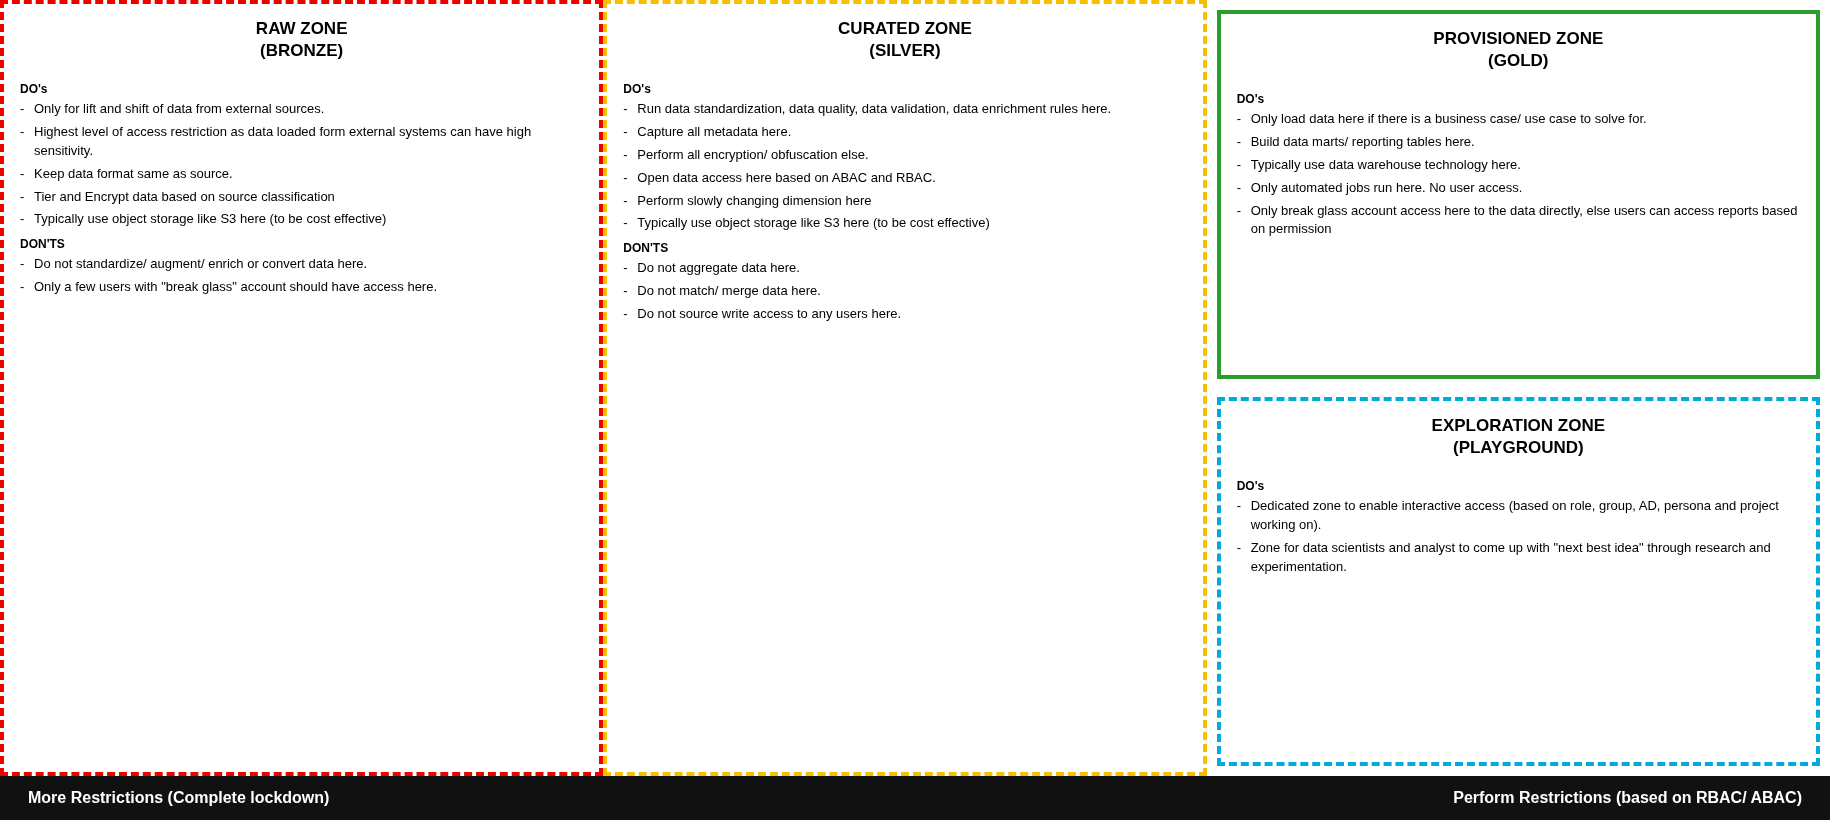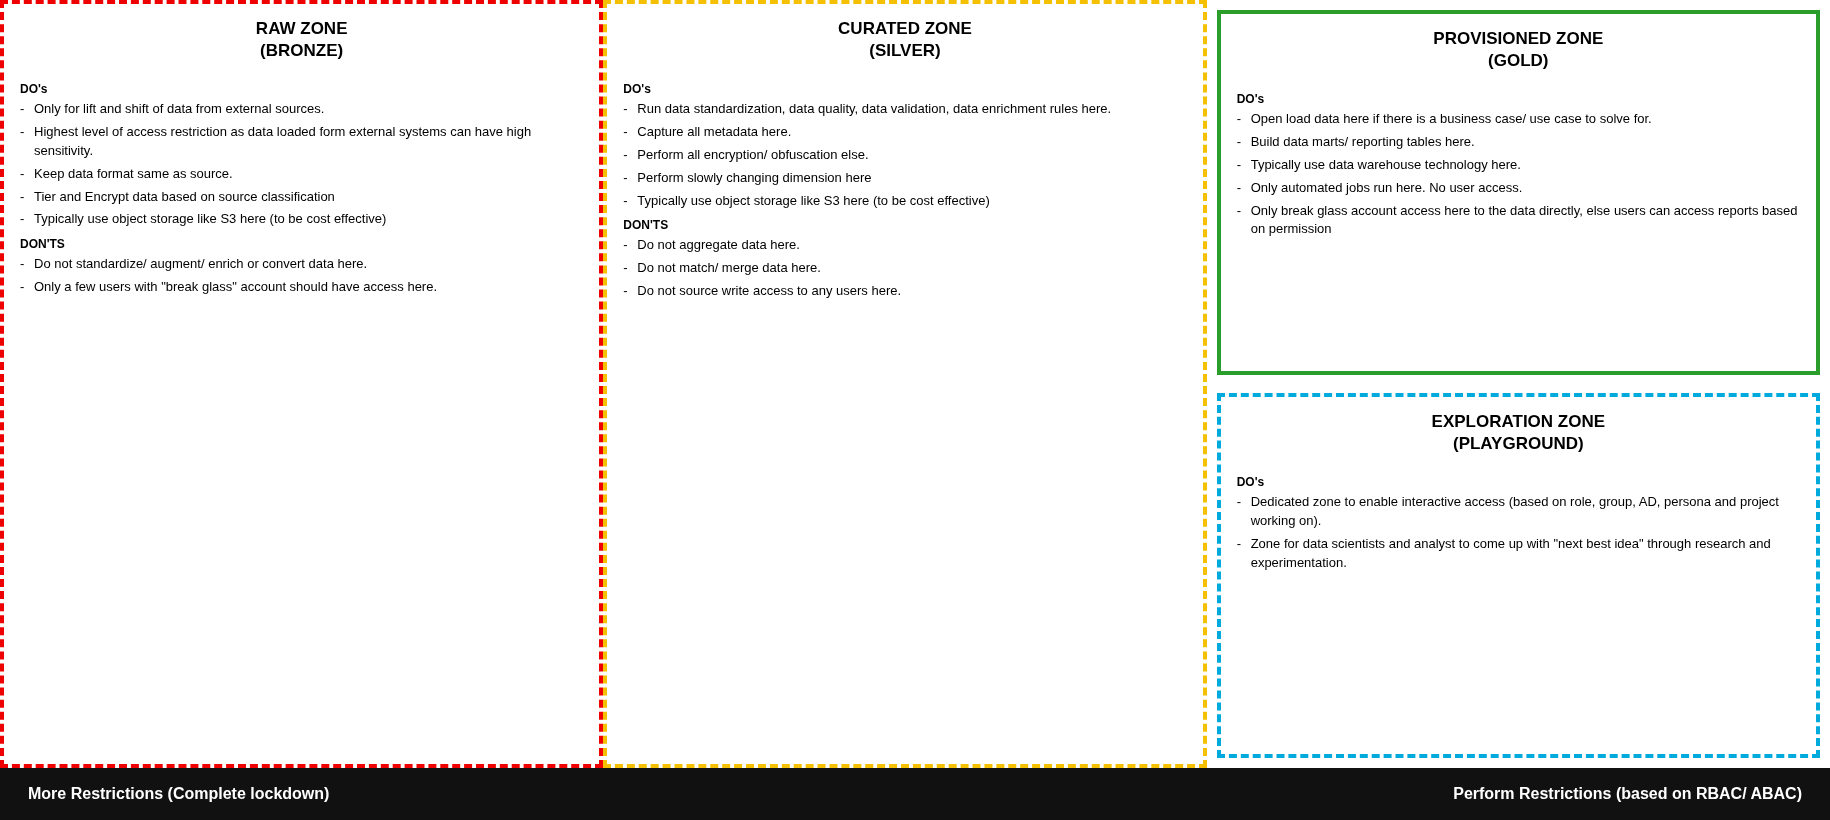--- a/index.html
+++ b/index.html
@@ -79,21 +79,21 @@
     }
 
     .footer {
       background: #111;
       color: #fff;
       display: flex;
       justify-content: space-between;
       padding: 12px 28px;
       font-weight: 900;
       font-size: 16px;
-      height: 52px;
+      height: 44px;
       align-items: center;
     }
   </style>
 </head>
 <body>
 
 <div class="main-content">
 
   <div class="zone-panel">
     <div class="zone-box raw-zone">
@@ -120,20 +120,21 @@
   <div class="zone-panel">
     <div class="zone-box curated-zone">
       <div class="zone-title" style="white-space:pre-line;">CURATED ZONE
 (SILVER)</div>
 
       <div class="section-label">DO's</div>
       <ul class="bullet-list">
         <li>Run data standardization, data quality, data validation, data enrichment rules here.</li>
         <li>Capture all metadata here.</li>
         <li>Perform all encryption/ obfuscation else.</li>
+        <li>Open data access here based on ABAC and RBAC.</li>
         <li>Perform slowly changing dimension here</li>
         <li>Typically use object storage like S3 here (to be cost effective)</li>
       </ul>
 
       <div class="section-label donts-separator">DON'TS</div>
       <ul class="bullet-list">
         <li>Do not aggregate data here.</li>
         <li>Do not match/ merge data here.</li>
         <li>Do not source write access to any users here.</li>
       </ul>
@@ -141,21 +142,21 @@
   </div>
 
   <div class="zone-panel" style="flex-direction: column; gap: 8px; padding: 10px;">
 
     <div class="zone-box provisioned-zone" style="margin-bottom: 10px; flex: 1;">
       <div class="zone-title" style="white-space:pre-line;">PROVISIONED ZONE
 (GOLD)</div>
 
       <div class="section-label">DO's</div>
       <ul class="bullet-list">
-        <li>Open load data here if there is a business case/ use case to solve for.</li>
+        <li>Only load data here if there is a business case/ use case to solve for.</li>
         <li>Build data marts/ reporting tables here.</li>
         <li>Typically use data warehouse technology here.</li>
         <li>Only automated jobs run here. No user access.</li>
         <li>Only break glass account access here to the data directly, else users can access reports based on permission</li>
       </ul>
     </div>
 
     <div class="zone-box exploration-zone" style="flex: 1;">
       <div class="zone-title" style="white-space:pre-line;text-align:center;">EXPLORATION ZONE
 (PLAYGROUND)</div>

